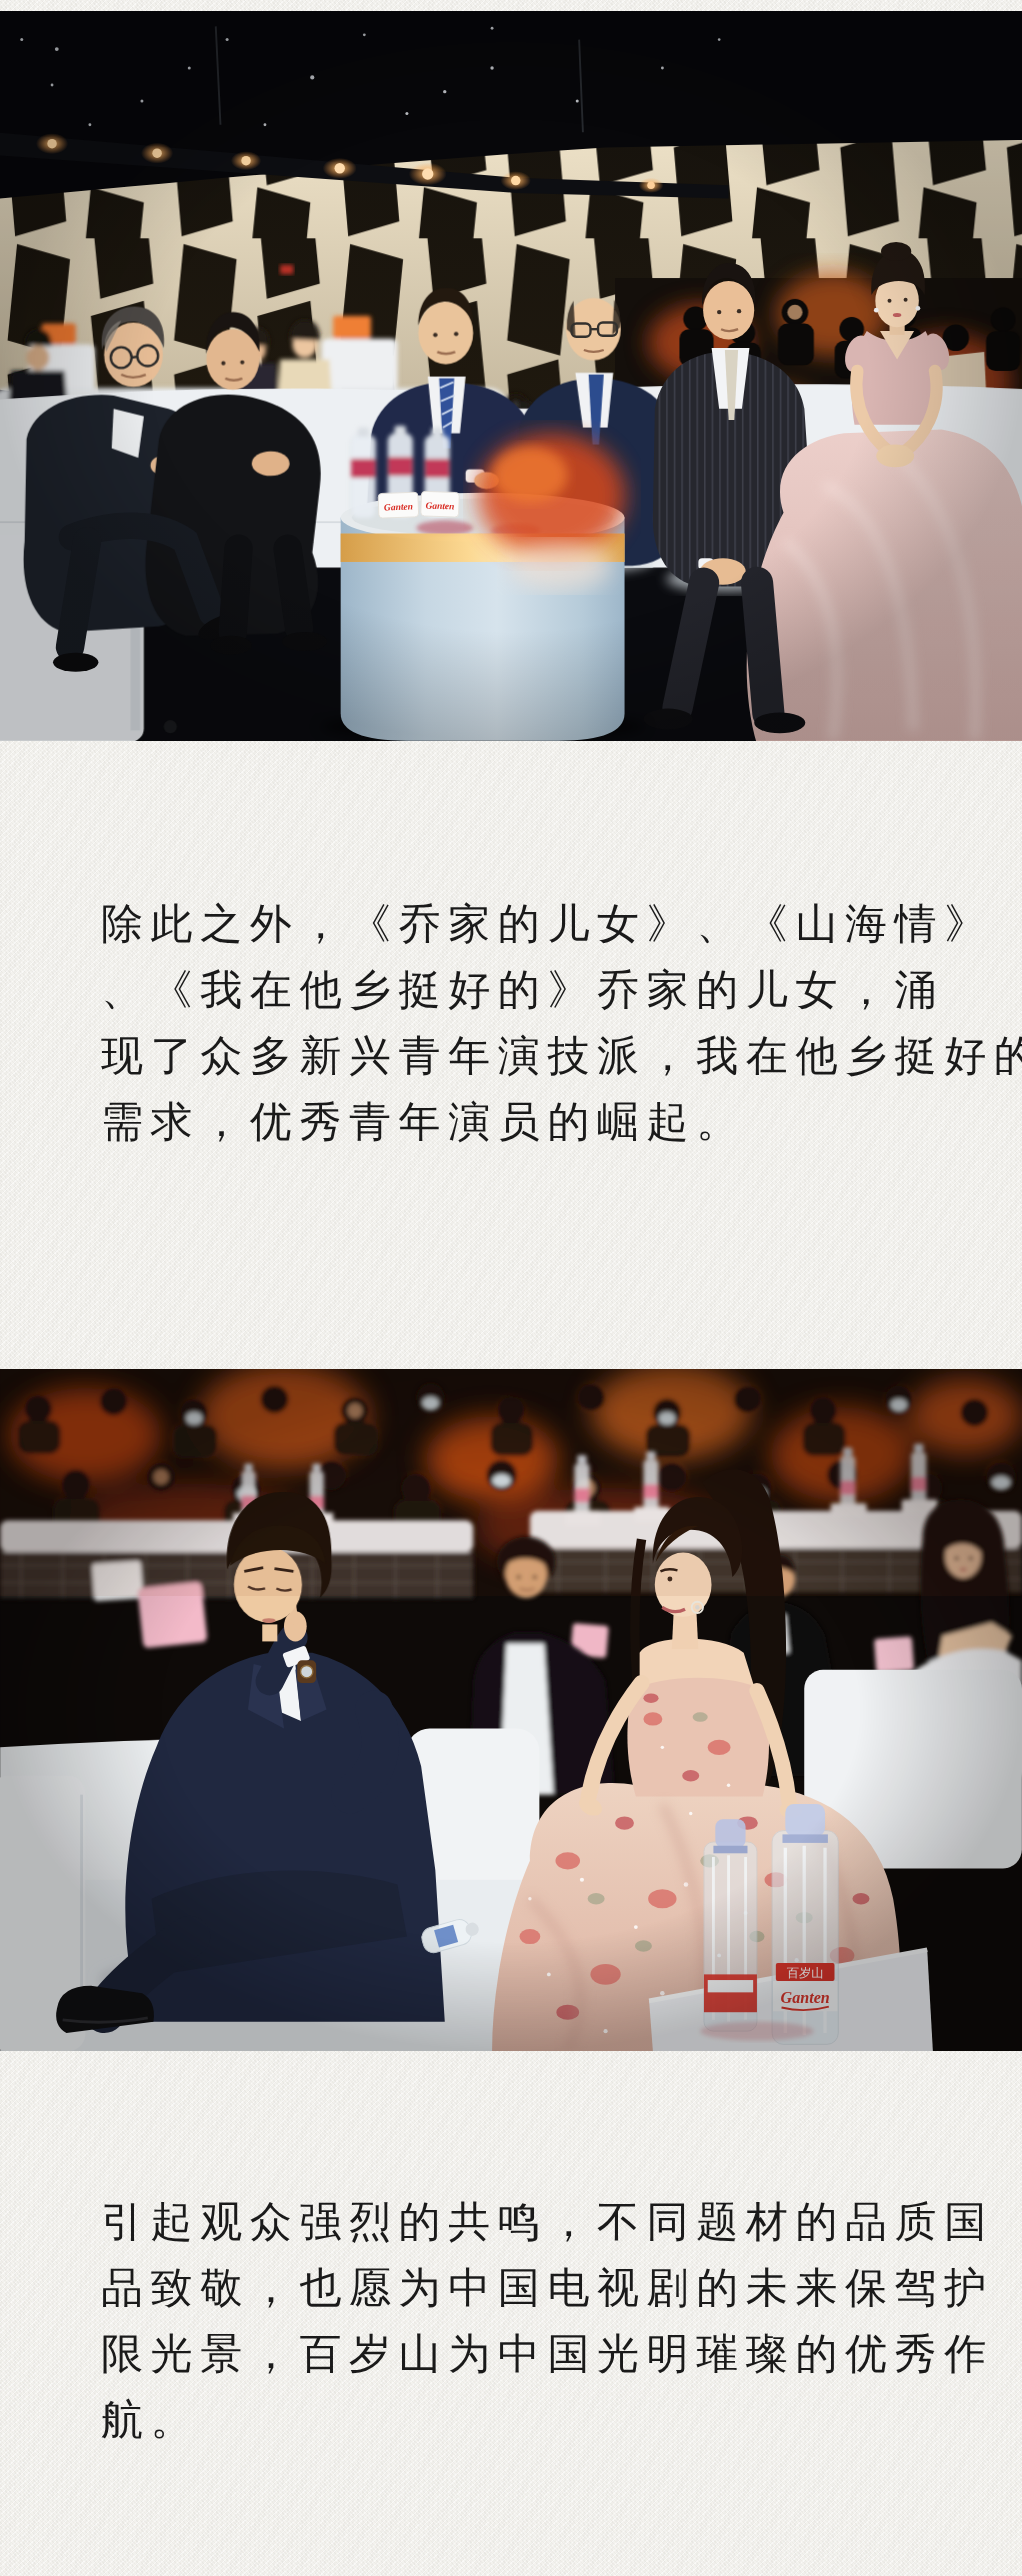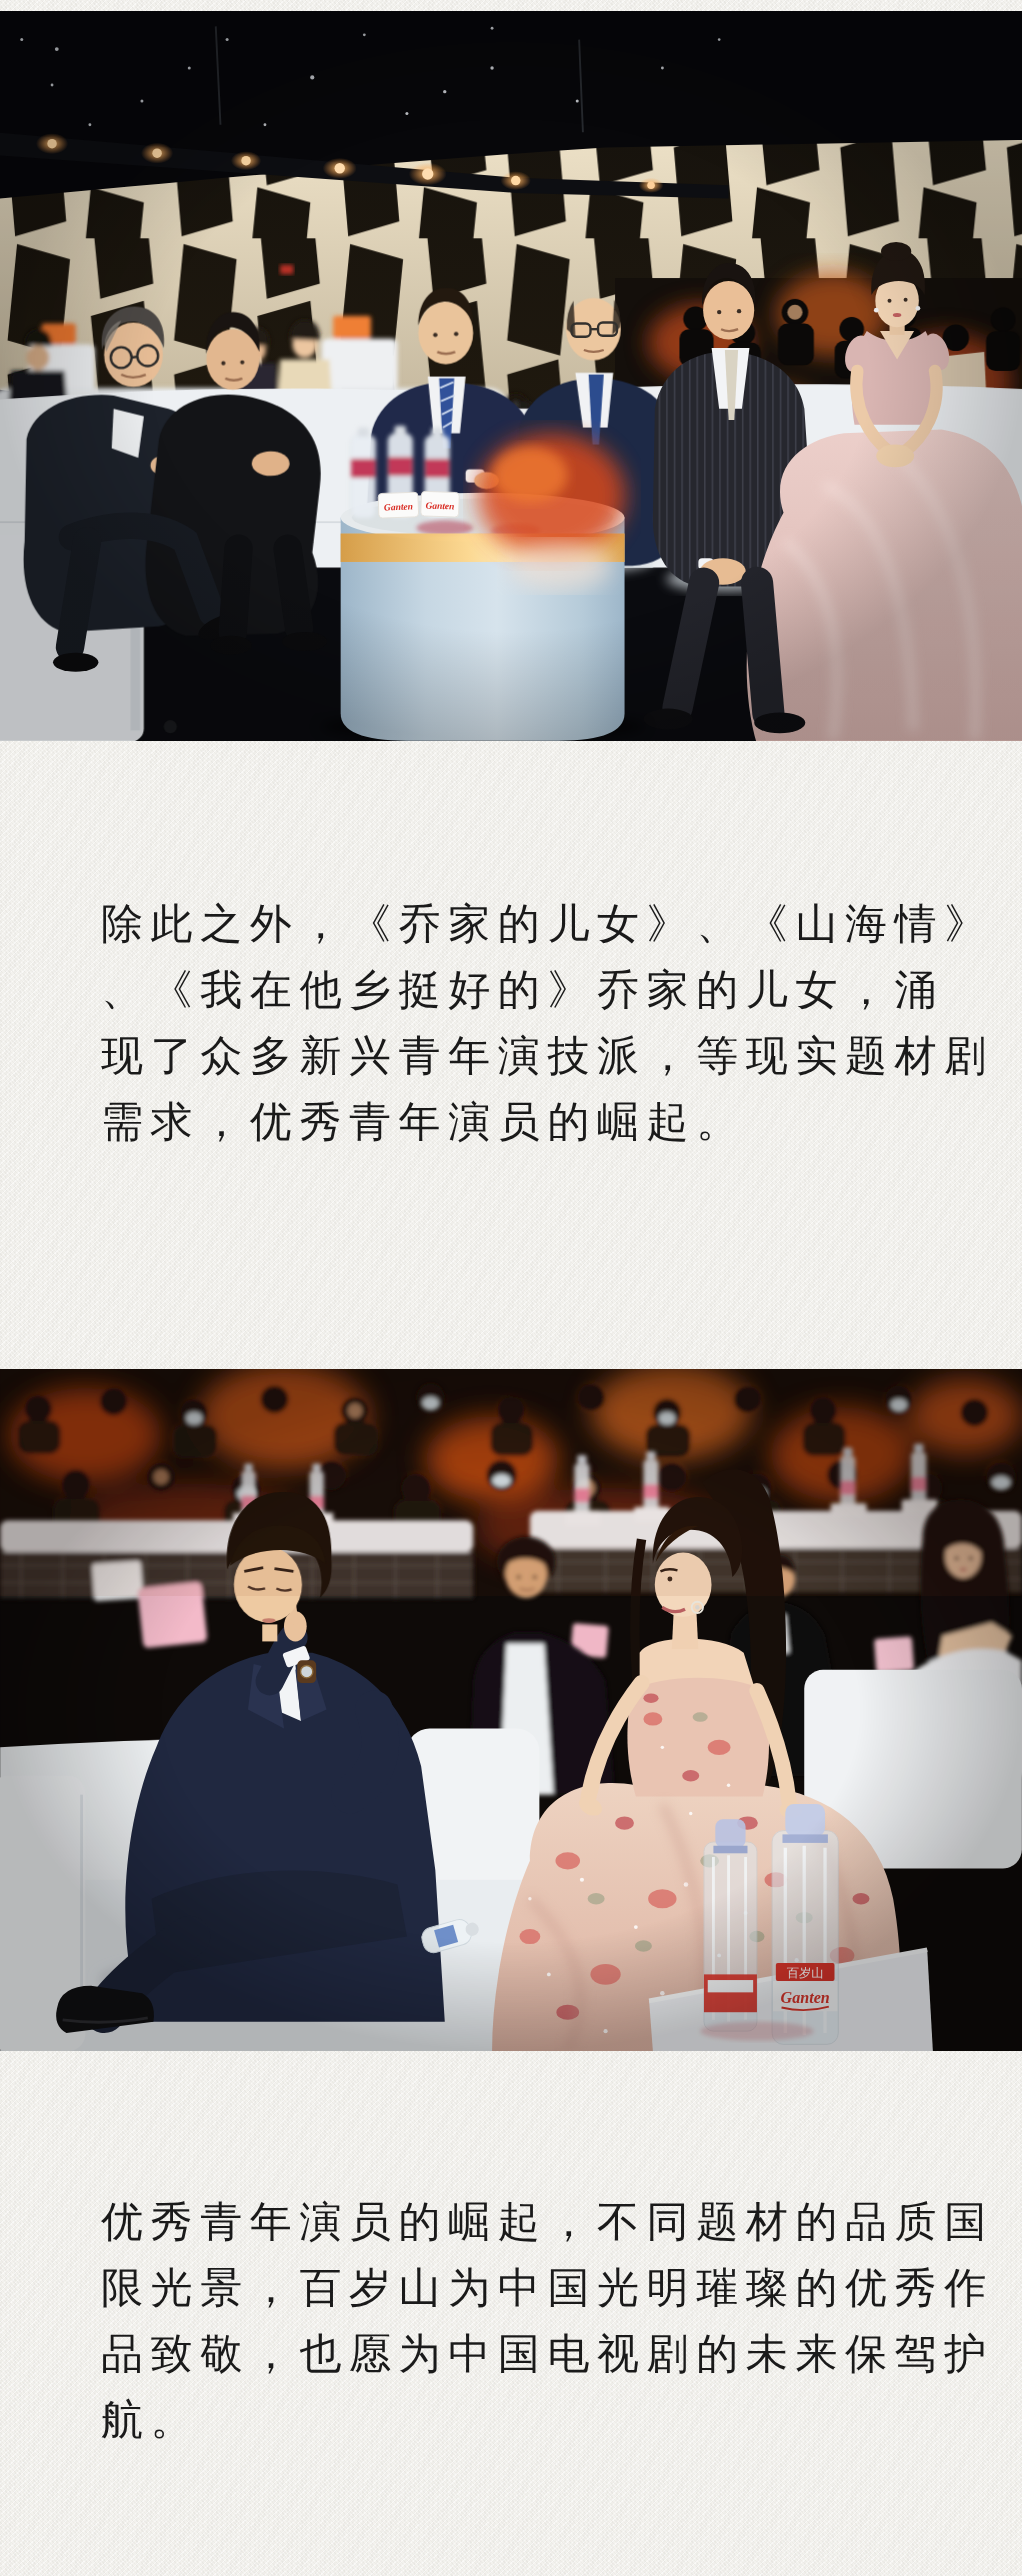--- a/index.html
+++ b/index.html
@@ -375,21 +375,21 @@
         <ellipse cx="592" cy="586" rx="55" ry="25" fill="#f2e2d6" opacity=".7" filter="url(#b12)"></ellipse>
       </g>
 
       <rect width="1080" height="771" fill="url(#vign1)"></rect>
     </svg>
   </section>
 
   <section class="text-block" id="para1">
     <div class="tline">除此之外，《乔家的儿女》、《山海情》</div>
     <div class="tline">、《我在他乡挺好的》乔家的儿女，涌</div>
-    <div class="tline">现了众多新兴青年演技派，等现实题材剧</div>
+    <div class="tline">现了众多新兴青年演技派，我在他乡挺好的</div>
     <div class="tline">需求，优秀青年演员的崛起。</div>
   </section>
 
   <section class="photo" id="photo2">
     <svg viewBox="0 0 1080 721" xmlns="http://www.w3.org/2000/svg">
       <defs>
         <linearGradient id="gown2" x1="0" y1="0" x2="0" y2="1">
           <stop offset="0" stop-color="#eed3c1"></stop>
           <stop offset="1" stop-color="#dcb2a2"></stop>
         </linearGradient>
@@ -712,20 +712,20 @@
         </g>
         <ellipse cx="800" cy="700" rx="60" ry="10" fill="#c9525a" opacity=".25" filter="url(#q2)"></ellipse>
       </g>
 
       <rect width="1080" height="721" fill="url(#vign2)"></rect>
       <rect width="1080" height="240" fill="#913008" opacity=".08"></rect>
     </svg>
   </section>
 
   <section class="text-block" id="para2">
-    <div class="tline">优秀青年演员的崛起，不同题材的品质国</div>
+    <div class="tline">引起观众强烈的共鸣，不同题材的品质国</div>
+    <div class="tline">品致敬，也愿为中国电视剧的未来保驾护</div>
     <div class="tline">限光景，百岁山为中国光明璀璨的优秀作</div>
-    <div class="tline">品致敬，也愿为中国电视剧的未来保驾护</div>
     <div class="tline">航。</div>
   </section>
 
 </div>
 
 
 </body></html>

